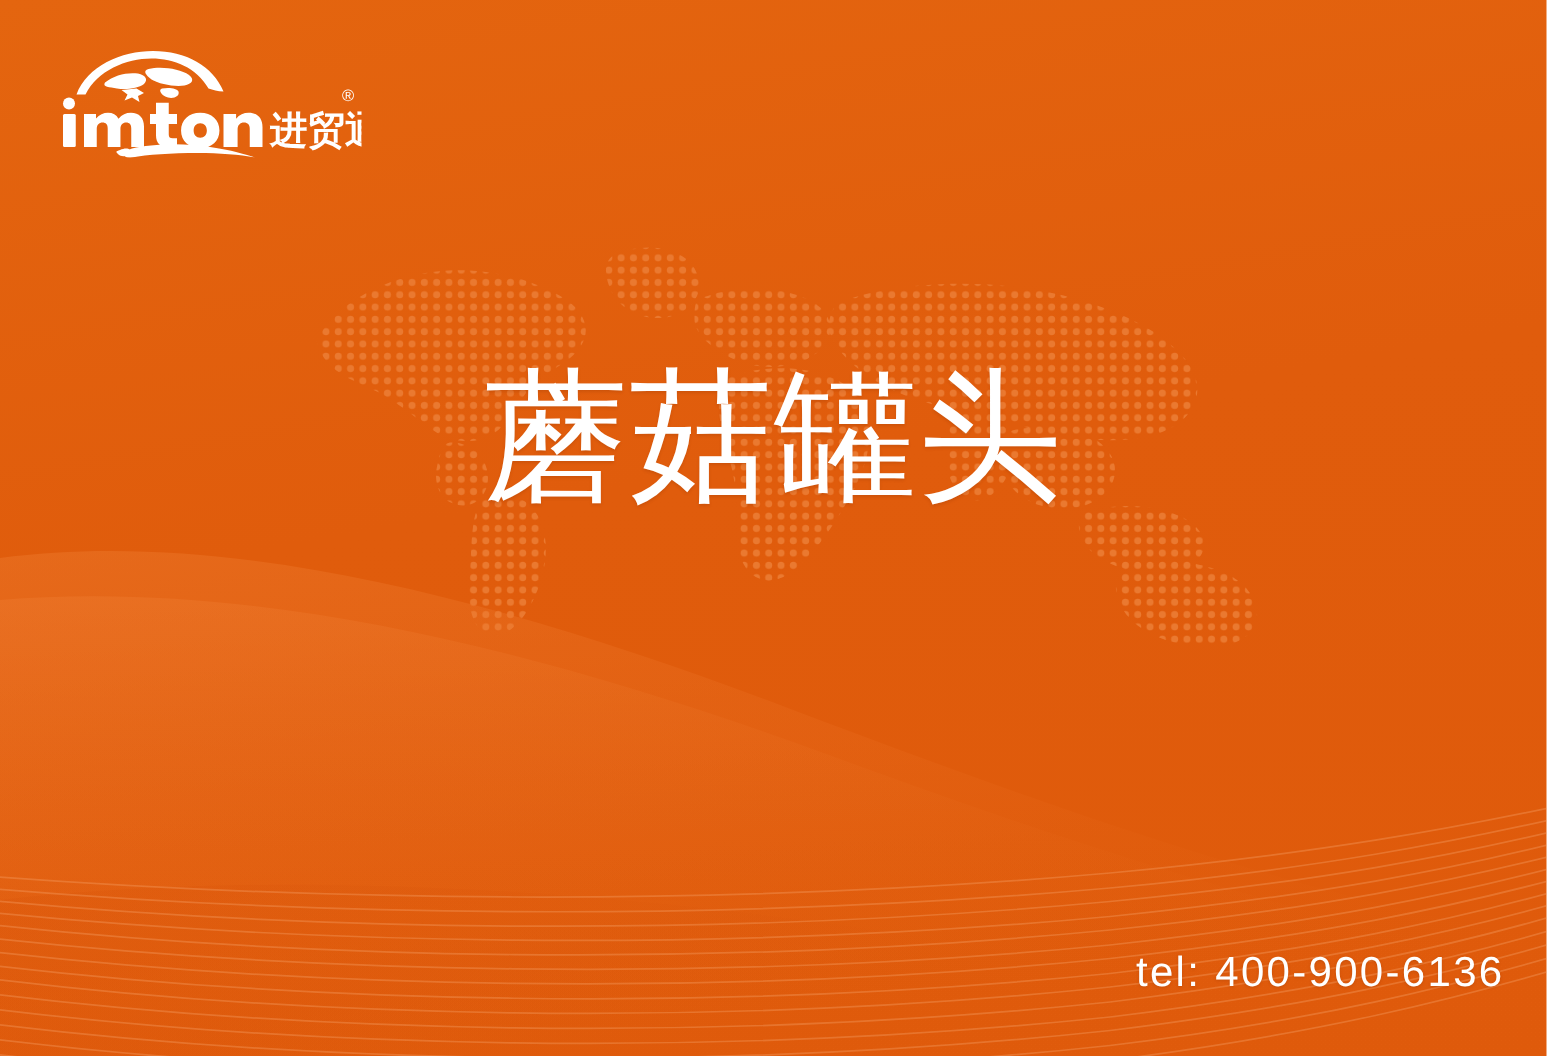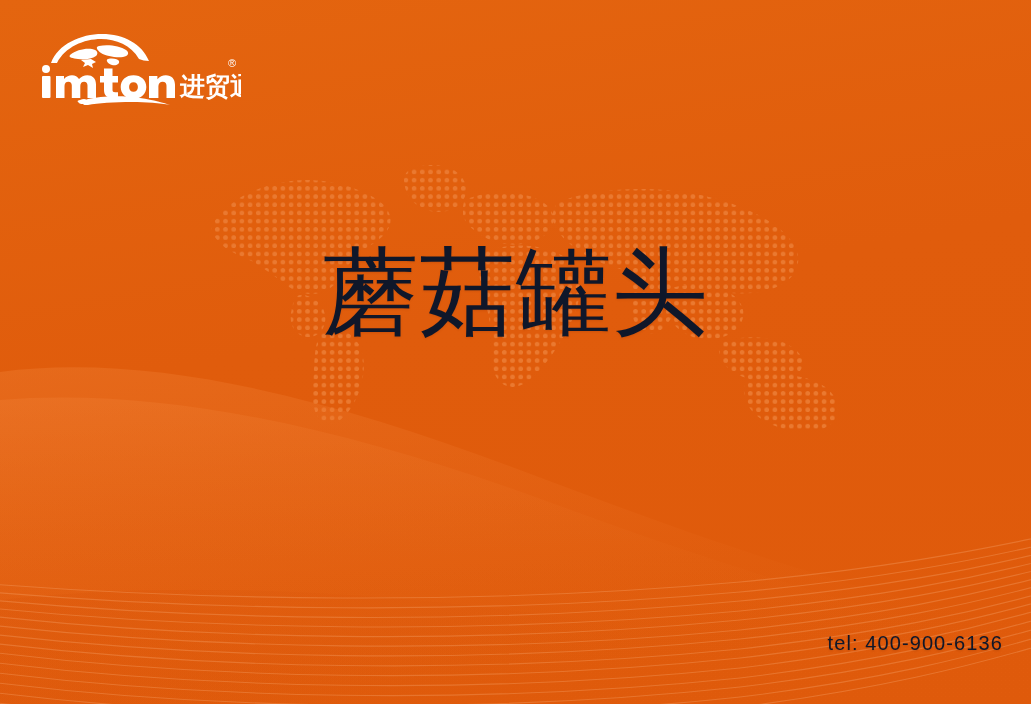--- a/index.html
+++ b/index.html
@@ -61,40 +61,40 @@
   }
   .logo svg { display: block; width: 100%; height: 100%; }
 
   
   .headline {
     position: absolute;
     left: 0;
     top: 236px;
     width: 1031px;
     text-align: center;
-    color: #0f172a;
+    color: #ffffff;
     line-height: 1.16;
     font-weight: 300;
     letter-spacing: 0.02em;
     text-shadow: 0 1px 2px rgba(120, 45, 0, 0.18);
   }
   .headline .line {
     display: block;
     white-space: nowrap;
   }
   .headline .line-1 { font-size: 96px; }
   .headline .line-2 { font-size: 104px; }
 
   
   .phone {
     position: absolute;
     right: 28px;
     top: 632px;
-    color: #0f172a;
-    font-size: 20px;
+    color: #ffffff;
+    font-size: 28px;
     font-weight: 400;
     letter-spacing: 0.055em;
     white-space: nowrap;
     text-shadow: 0 1px 2px rgba(120, 45, 0, 0.25);
   }
 </style>
 </head>
 <body>
 
 <div class="banner">

